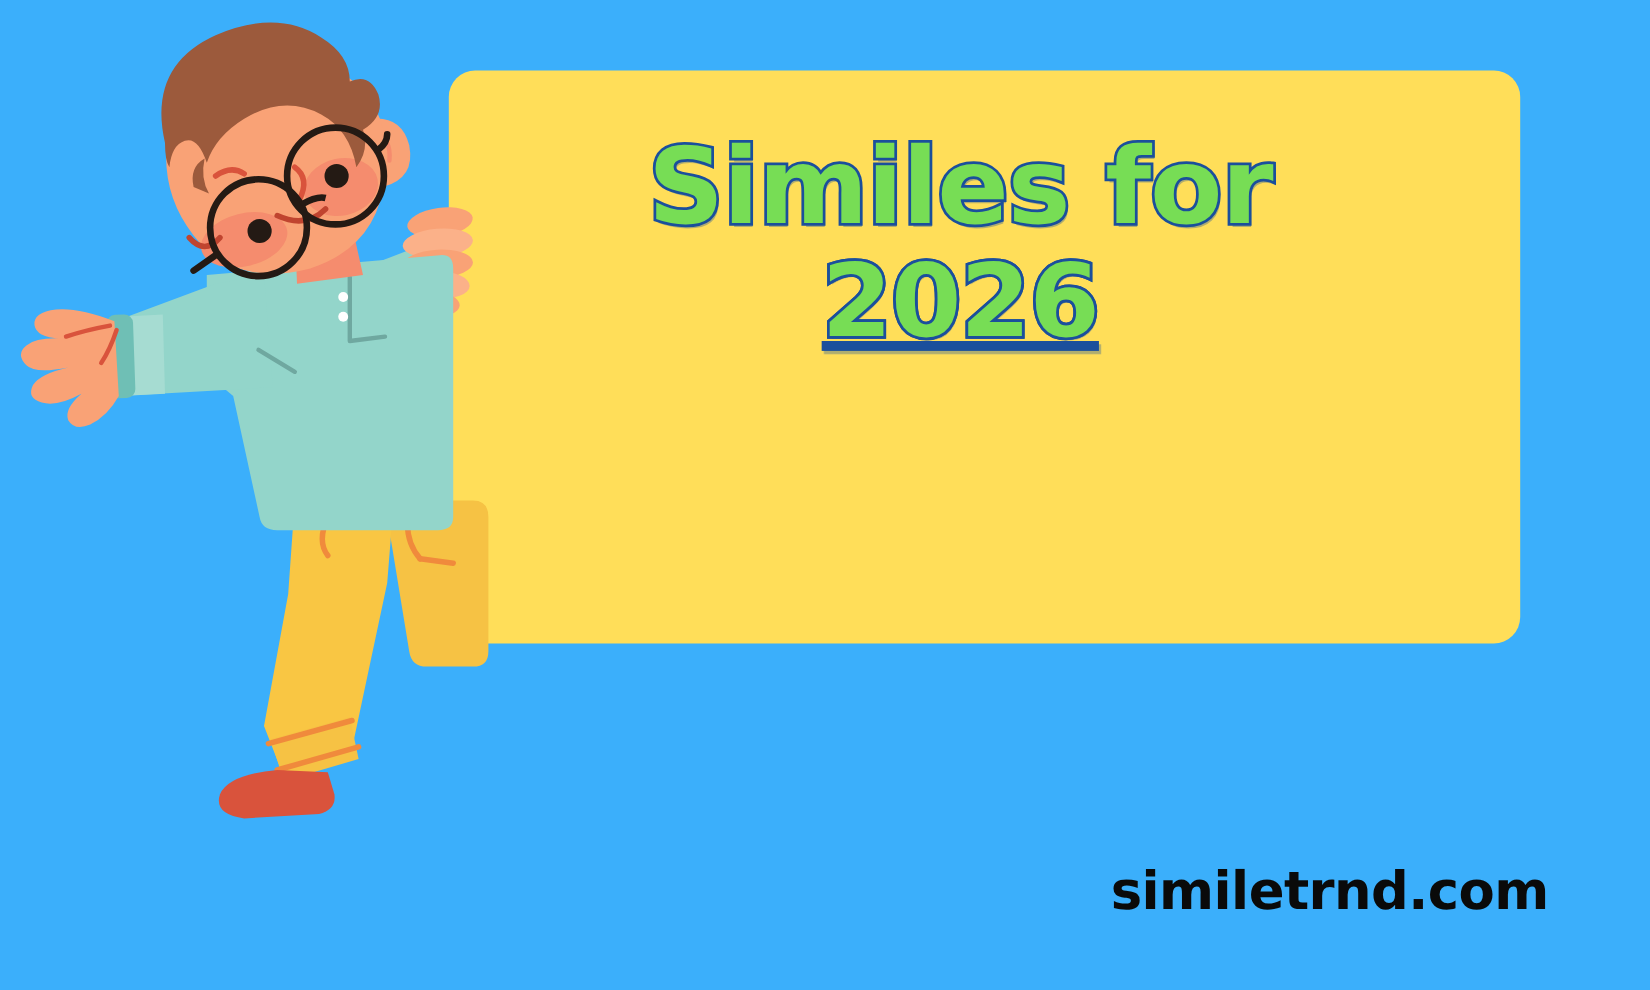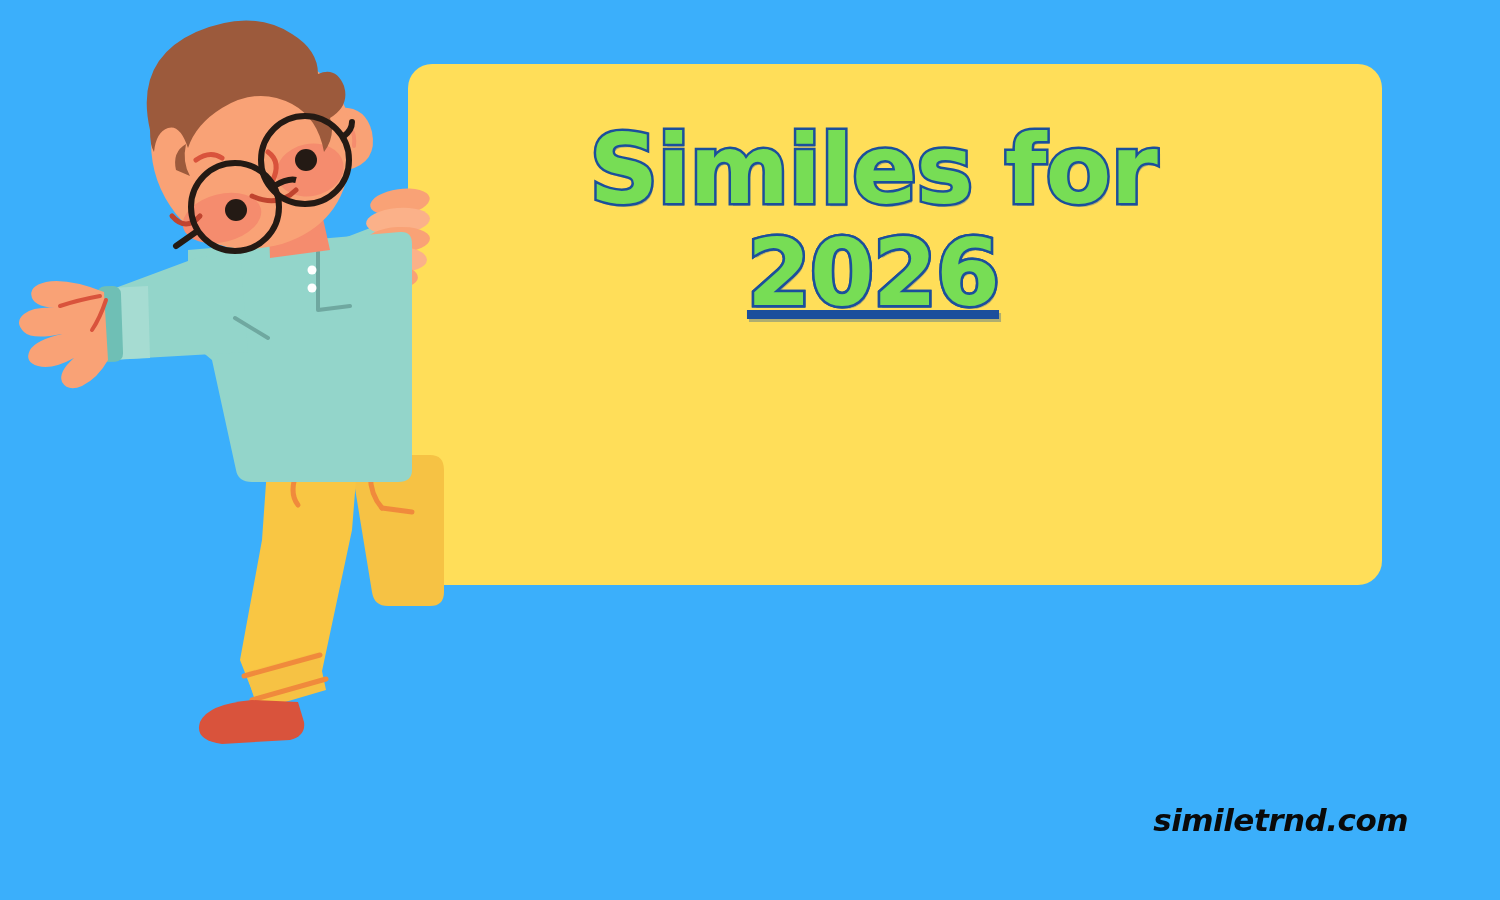--- a/index.html
+++ b/index.html
@@ -50,24 +50,23 @@
   }
   .title-line.l3 { font-size:92px;text-decoration:underline; }
 
   
   #watermark {
     position:absolute;
     right:92px; bottom:62px;
     z-index:8;
     font-family:"DejaVu Sans", sans-serif;
     font-weight:bold;
-    font-size:31px;
+    font-size:48px;
     letter-spacing:-0.5px;
     color:#0a0a0a;
-    font-style:italic;
   }
 
   
   #character {
     position:absolute;
     left:0px; top:0px;
     width:470px; height:760px;
     z-index:5;
   }
   #character svg { display:block; width:470px; height:760px; }

